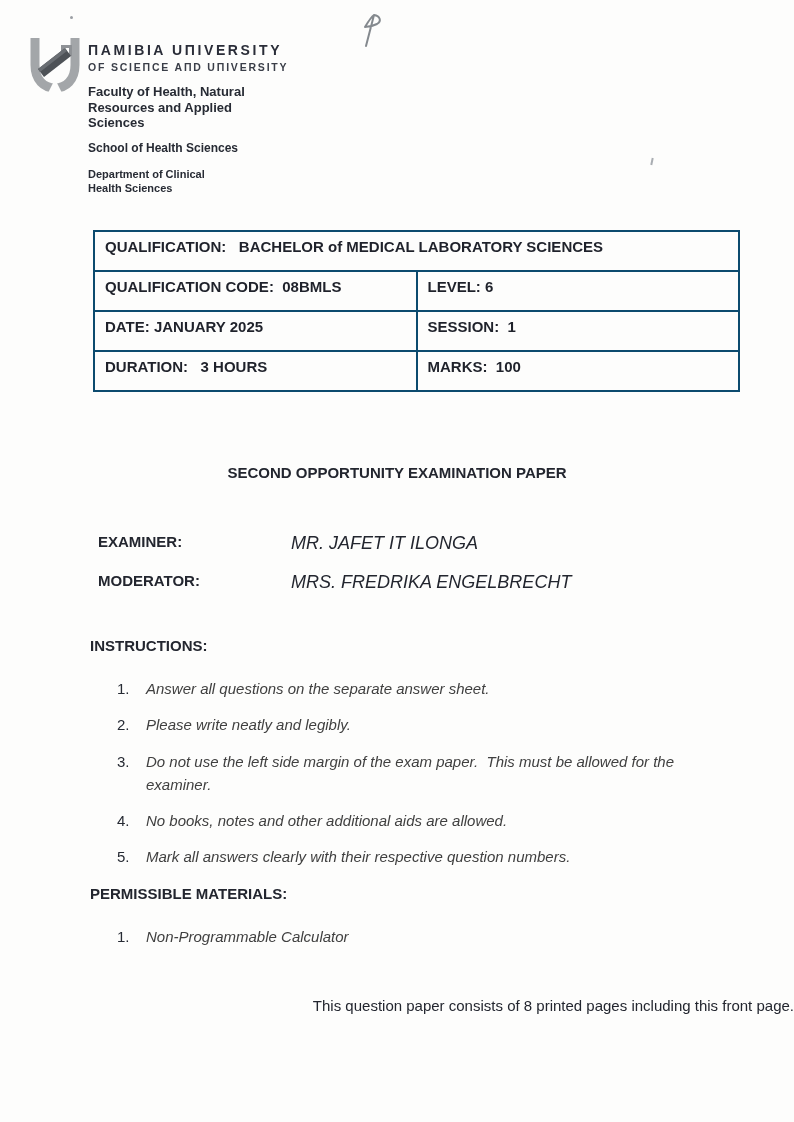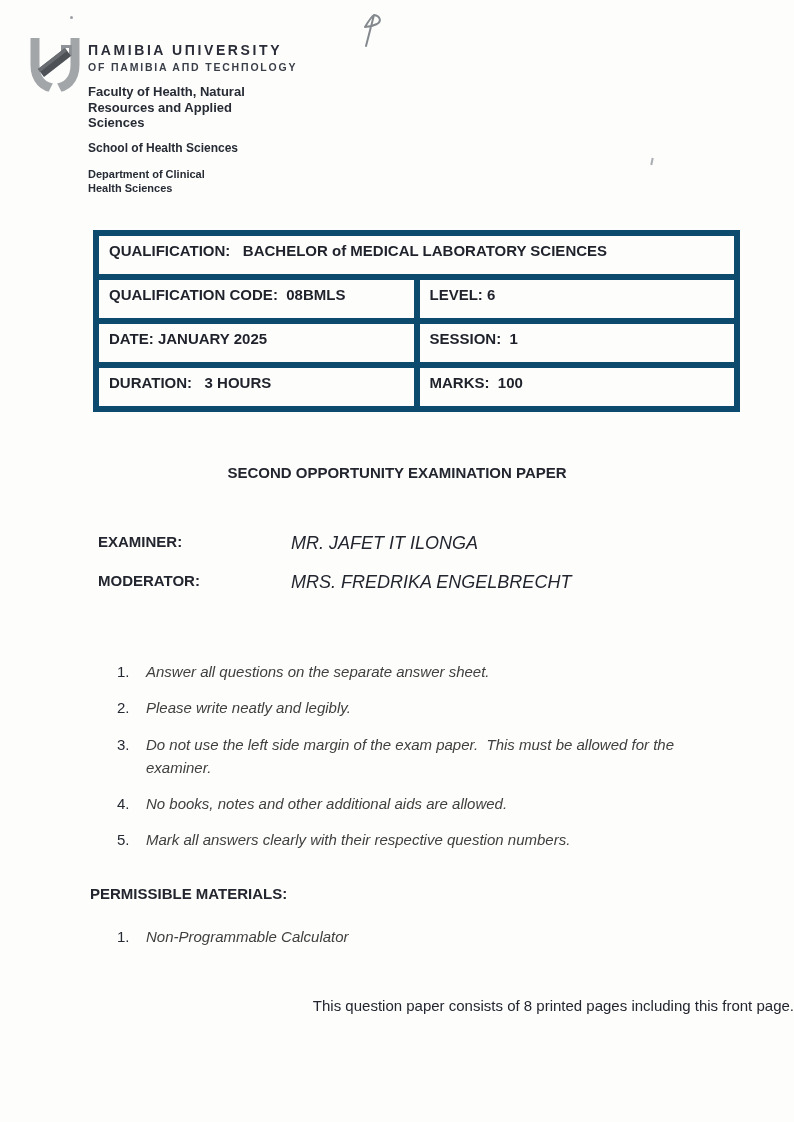--- a/index.html
+++ b/index.html
@@ -28,21 +28,21 @@
   
   .hand-mark{position:absolute;left:344px;top:6px;width:52px;height:46px;}
   .spec-dot{position:absolute;left:70px;top:16px;width:3px;height:3px;border-radius:50%;background:#9b9fa4;}
   .spec-tick{position:absolute;left:651px;top:158px;width:2px;height:7px;background:#a9adb2;transform:rotate(12deg);}
   
   .info-table{
     position:absolute;left:93px;top:230px;width:647px;
     border-collapse:collapse;table-layout:fixed;
   }
   .info-table td{
-    border:6px solid #0c4a6e;
+    border:2px solid #0c4a6e;
     font-size:15px;font-weight:bold;color:#1f222b;
     padding:6px 10px 15px 10px;
     vertical-align:top;
     height:17px;
     white-space:pre-wrap;
   }
   .col-l{width:385px;} .col-r{width:262px;}
   
   .paper-title{position:absolute;top:464px;left:0;width:794px;text-align:center;
     font-size:15px;font-weight:bold;color:#23262f;}
@@ -75,21 +75,21 @@
   </svg>
 
   <svg class="hand-mark" viewBox="0 0 52 46">
     <path d="M 30,9 C 36,10 38,15 33,18 C 29,20 24,21 21,21 C 24,16 27,11 30,9 L 22,40" fill="none" stroke="#84898e" stroke-width="2" stroke-linejoin="round" stroke-linecap="round"></path>
   </svg>
   <div class="spec-dot"></div>
   <div class="spec-tick"></div>
 
   <div class="univ-block">
     <div class="univ-name">ΠAMIBIA UΠIVERSITY</div>
-    <div class="univ-tagline">OF ΠAMIBIA AΠD TECHΠOLOGY</div>
+    <div class="univ-tagline">OF SCIEΠCE AΠD UΠIVERSITY</div>
   </div>
 
   <div class="faculty pre">Faculty of Health, Natural
 Resources and Applied
 Sciences</div>
   <div class="school">School of Health Sciences</div>
   <div class="department pre">Department of Clinical
 Health Sciences</div>
 
 
@@ -120,20 +120,21 @@
       <div class="official-label">EXAMINER:</div>
       <div class="official-value">MR. JAFET IT ILONGA</div>
     </div>
     <div class="official-row">
       <div class="official-label">MODERATOR:</div>
       <div class="official-value">MRS. FREDRIKA ENGELBRECHT</div>
     </div>
   </div>
 
   <div class="instructions">
+    <div class="section-heading">INSTRUCTIONS:</div>
     <div class="num-list">
       <div class="num-item">
         <span class="num">1.</span>
         <span class="txt">Answer all questions on the separate answer sheet.</span>
       </div>
       <div class="num-item">
         <span class="num">2.</span>
         <span class="txt">Please write neatly and legibly.</span>
       </div>
       <div class="num-item">

